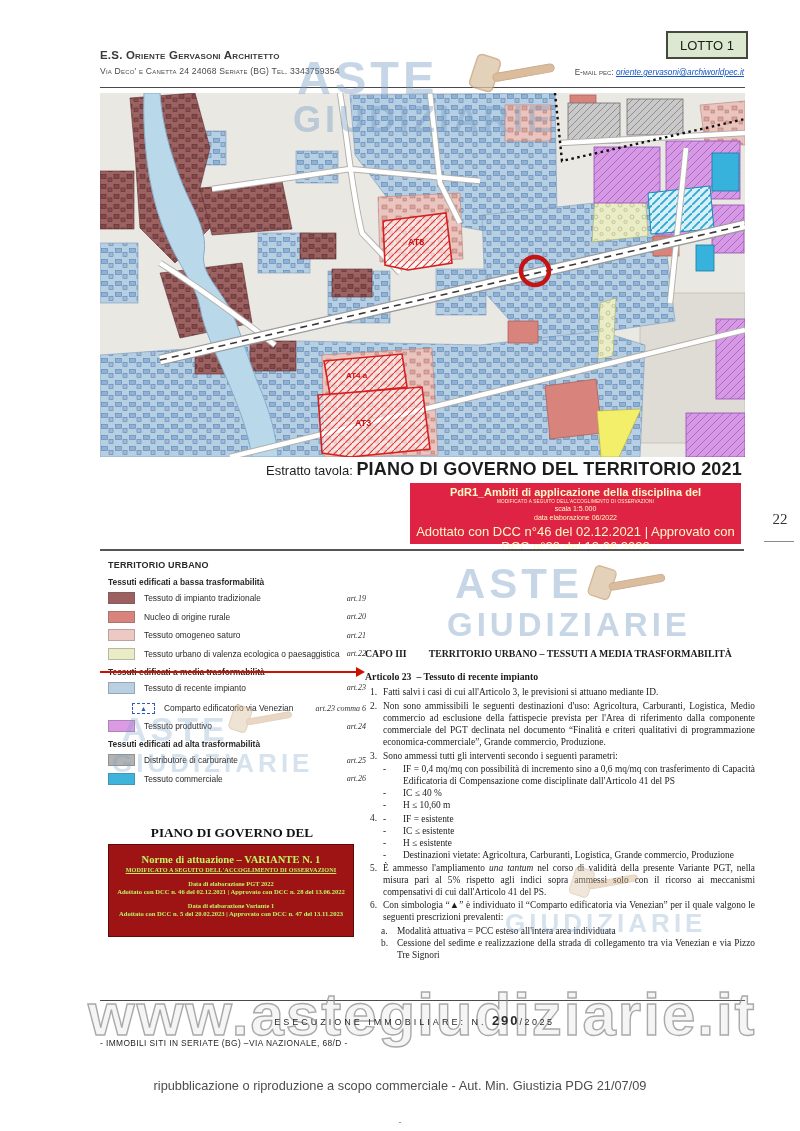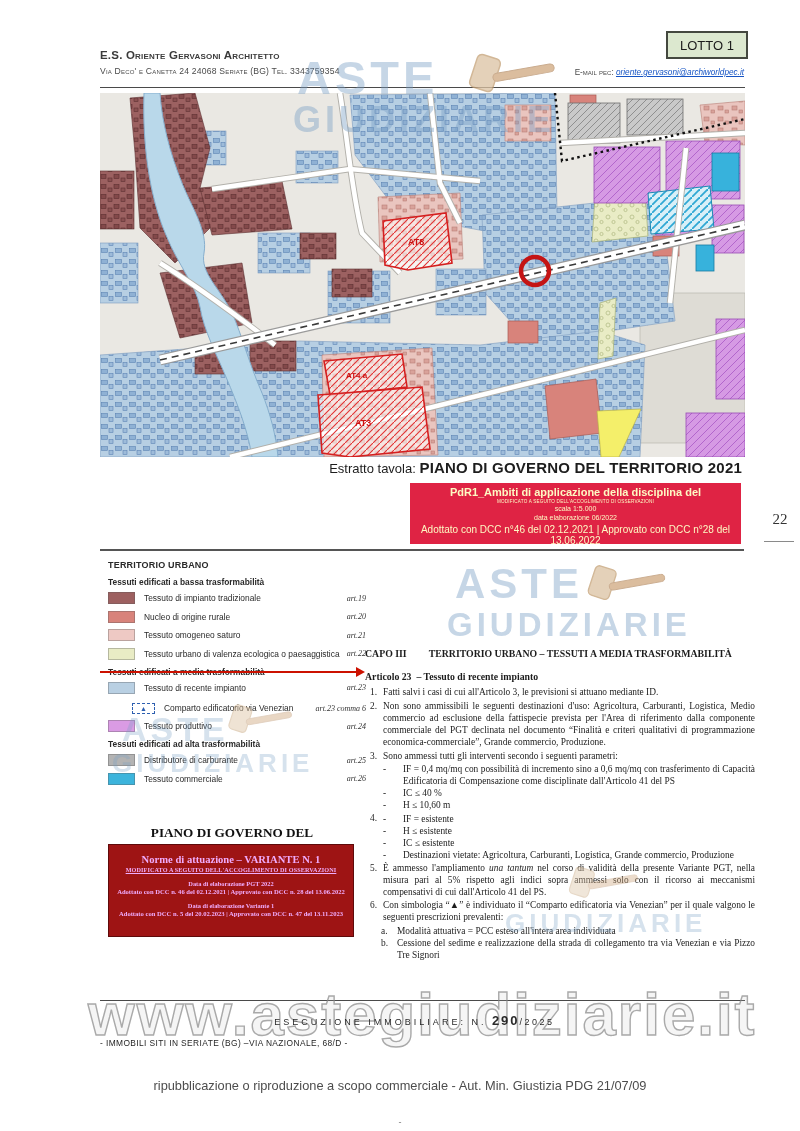--- a/index.html
+++ b/index.html
@@ -17,26 +17,26 @@
   
   .wm{position:absolute;color:rgba(120,158,196,.42);font-family:"Liberation Sans",sans-serif;font-weight:bold;letter-spacing:4px;pointer-events:none;z-index:30;}
   .wm.f3{color:rgba(120,158,196,.30);}
   .gavel{position:absolute;pointer-events:none;z-index:30;opacity:.75;}
   .wm-site{position:absolute;left:88px;top:980px;width:668px;text-align:center;font-size:60px;font-weight:bold;letter-spacing:2px;
            color:rgba(190,190,190,.15);-webkit-text-stroke:1.4px rgba(135,135,135,.7);z-index:5;pointer-events:none;white-space:nowrap;}
 
   
   .map-wrap{position:absolute;left:100px;top:93px;width:645px;height:364px;}
   .caption{position:absolute;left:100px;top:459px;width:642px;text-align:right;font-size:13px;color:#1d1d1d;}
-  .caption b{font-size:15px;letter-spacing:.2px;}
+  .caption b{font-size:18px;letter-spacing:.2px;}
   .pdr-box{position:absolute;left:410px;top:483px;width:331px;height:61px;color:#fef9c3;text-align:center;padding-top:3px;box-sizing:border-box;}
   .pdr-t{font-size:11px;font-weight:bold;line-height:1.12;}
   .pdr-mod{font-size:4.6px;letter-spacing:.2px;margin-top:1px;}
   .pdr-s{font-size:7px;line-height:1.3;}
-  .pdr-a{font-size:10px;margin-top:1px;}
+  .pdr-a{font-size:13px;margin-top:1px;}
   .pagenum{position:absolute;left:763px;top:511px;width:34px;text-align:center;font-family:"Liberation Serif",serif;font-size:15px;color:#333;}
   .pagenum-line{position:absolute;left:764px;top:541px;width:30px;border-top:1.4px solid #8a8a8a;}
   .hr2{position:absolute;left:100px;top:549px;width:644px;border-top:2px solid #555;}
 
   
   .legend{position:absolute;left:108px;top:560px;width:258px;font-size:8.4px;color:#2a2a2a;}
   .leg-title{font-weight:bold;font-size:9px;letter-spacing:.2px;}
   .leg-sec{font-weight:bold;margin:7px 0 5px 0;}
   .leg-row{display:flex;align-items:center;margin:0 0 6.5px 0;}
   .leg-sw{width:25px;height:10px;margin-right:9px;flex:0 0 auto;border:.5px solid rgba(90,90,90,.35);}
@@ -59,21 +59,21 @@
   .sub{position:relative;padding-left:16px;margin-left:16px;text-align:justify;}
   .sub::before{content:"-";position:absolute;left:2px;}
   .sub.wide{padding-left:22px;font-family:Liberation Serif, serif;}
   .lett{position:relative;padding-left:16px;margin-left:16px;text-align:justify;}
   .lett .n{position:absolute;left:0;}
   .it{font-style:italic;}
 
   
   .pgt22-title{position:absolute;left:107px;top:825px;width:250px;text-align:center;font-family:"Liberation Serif",serif;
                font-weight:bold;font-size:13.2px;color:#111;}
-  .norme-box{position:absolute;left:108px;top:844px;width:246px;height:93px;color:#f0abfc;text-align:center;
+  .norme-box{position:absolute;left:108px;top:844px;width:246px;height:93px;color:#bef264;text-align:center;
              font-family:"Liberation Serif",serif;box-sizing:border-box;padding-top:9px;border:1px solid #5e0a0a;}
   .nb-t{font-weight:bold;font-size:10.6px;}
   .nb-mod{font-weight:bold;font-size:6.2px;text-decoration:underline;margin-top:1px;letter-spacing:.1px;}
   .nb-l{font-weight:bold;font-size:6.4px;margin-top:7px;}
   .nb-a{font-weight:bold;font-size:6.6px;margin-top:1px;}
 
   
   .hr3{position:absolute;left:100px;top:1000px;width:645px;border-top:1.6px solid #4a4a4a;}
   .exec{position:absolute;left:92px;top:1013px;width:645px;text-align:center;color:#2a2a2a;font-size:9px;letter-spacing:3px;z-index:10;}
   .exec b{font-size:13px;letter-spacing:2px;}
@@ -361,22 +361,22 @@
     <span>Articolo 23</span>&nbsp;&nbsp;<span>– Tessuto di recente impianto</span>
   </div>
   <div class="li"><span class="n">1.</span><span>Fatti salvi i casi di cui all'Articolo 3, le previsioni si attuano mediante ID.</span></div>
   <div class="li"><span class="n">2.</span><span>Non sono ammissibili le seguenti destinazioni d'uso: Agricoltura, Carburanti, Logistica, Medio commercio ad esclusione della fattispecie prevista per l'Area di riferimento dalla componente commerciale del PGT declinata nel documento “Finalità e criteri qualitativi di programmazione economica-commerciale”, Grande commercio, Produzione.</span></div>
   <div class="li"><span class="n">3.</span><span>Sono ammessi tutti gli interventi secondo i seguenti parametri:</span></div>
   <div class="sub wide"><span>IF = 0,4 mq/mq con possibilità di incremento sino a 0,6 mq/mq con trasferimento di Capacità Edificatoria di Compensazione come disciplinate dall'Articolo 41 del PS</span></div>
   <div class="sub wide"><span>IC ≤ 40 %</span></div>
   <div class="sub wide"><span>H ≤ 10,60 m</span></div>
   <div class="li"><span class="n">4.</span></div>
   <div class="sub wide"><span>IF = esistente</span></div>
+  <div class="sub wide"><span>IC ≤ esistente</span></div>
   <div class="sub wide"><span>H ≤ esistente</span></div>
-  <div class="sub wide"><span>IC ≤ esistente</span></div>
   <div class="sub wide"><span>Destinazioni vietate: Agricoltura, Carburanti, Logistica, Grande commercio, Produzione</span></div>
   <div class="li"><span class="n">5.</span><span>È ammesso l'ampliamento </span><span class="it">una tantum</span><span> nel corso di validità della presente Variante PGT, nella misura pari al 5% rispetto agli indici sopra ammessi solo con il ricorso ai meccanismi compensativi di cui dall'Articolo 41 del PS.</span></div>
   <div class="li"><span class="n">6.</span><span>Con simbologia “▲” è individuato il “Comparto edificatoria via Venezian” per il quale valgono le seguenti prescrizioni prevalenti:</span></div>
   <div class="lett"><span class="n">a.</span><span>Modalità attuativa = PCC esteso all'intera area individuata</span></div>
   <div class="lett"><span class="n">b.</span><span>Cessione del sedime e realizzazione della strada di collegamento tra via Venezian e via Pizzo Tre Signori</span></div>
 </div>
 
 <div class="pgt22-title">PIANO DI GOVERNO DEL TERRITORIO 2022</div>
 <div class="norme-box" style="background-color: rgb(158, 20, 20);">
   <div class="nb-t">Norme di attuazione – VARIANTE N. 1</div>

